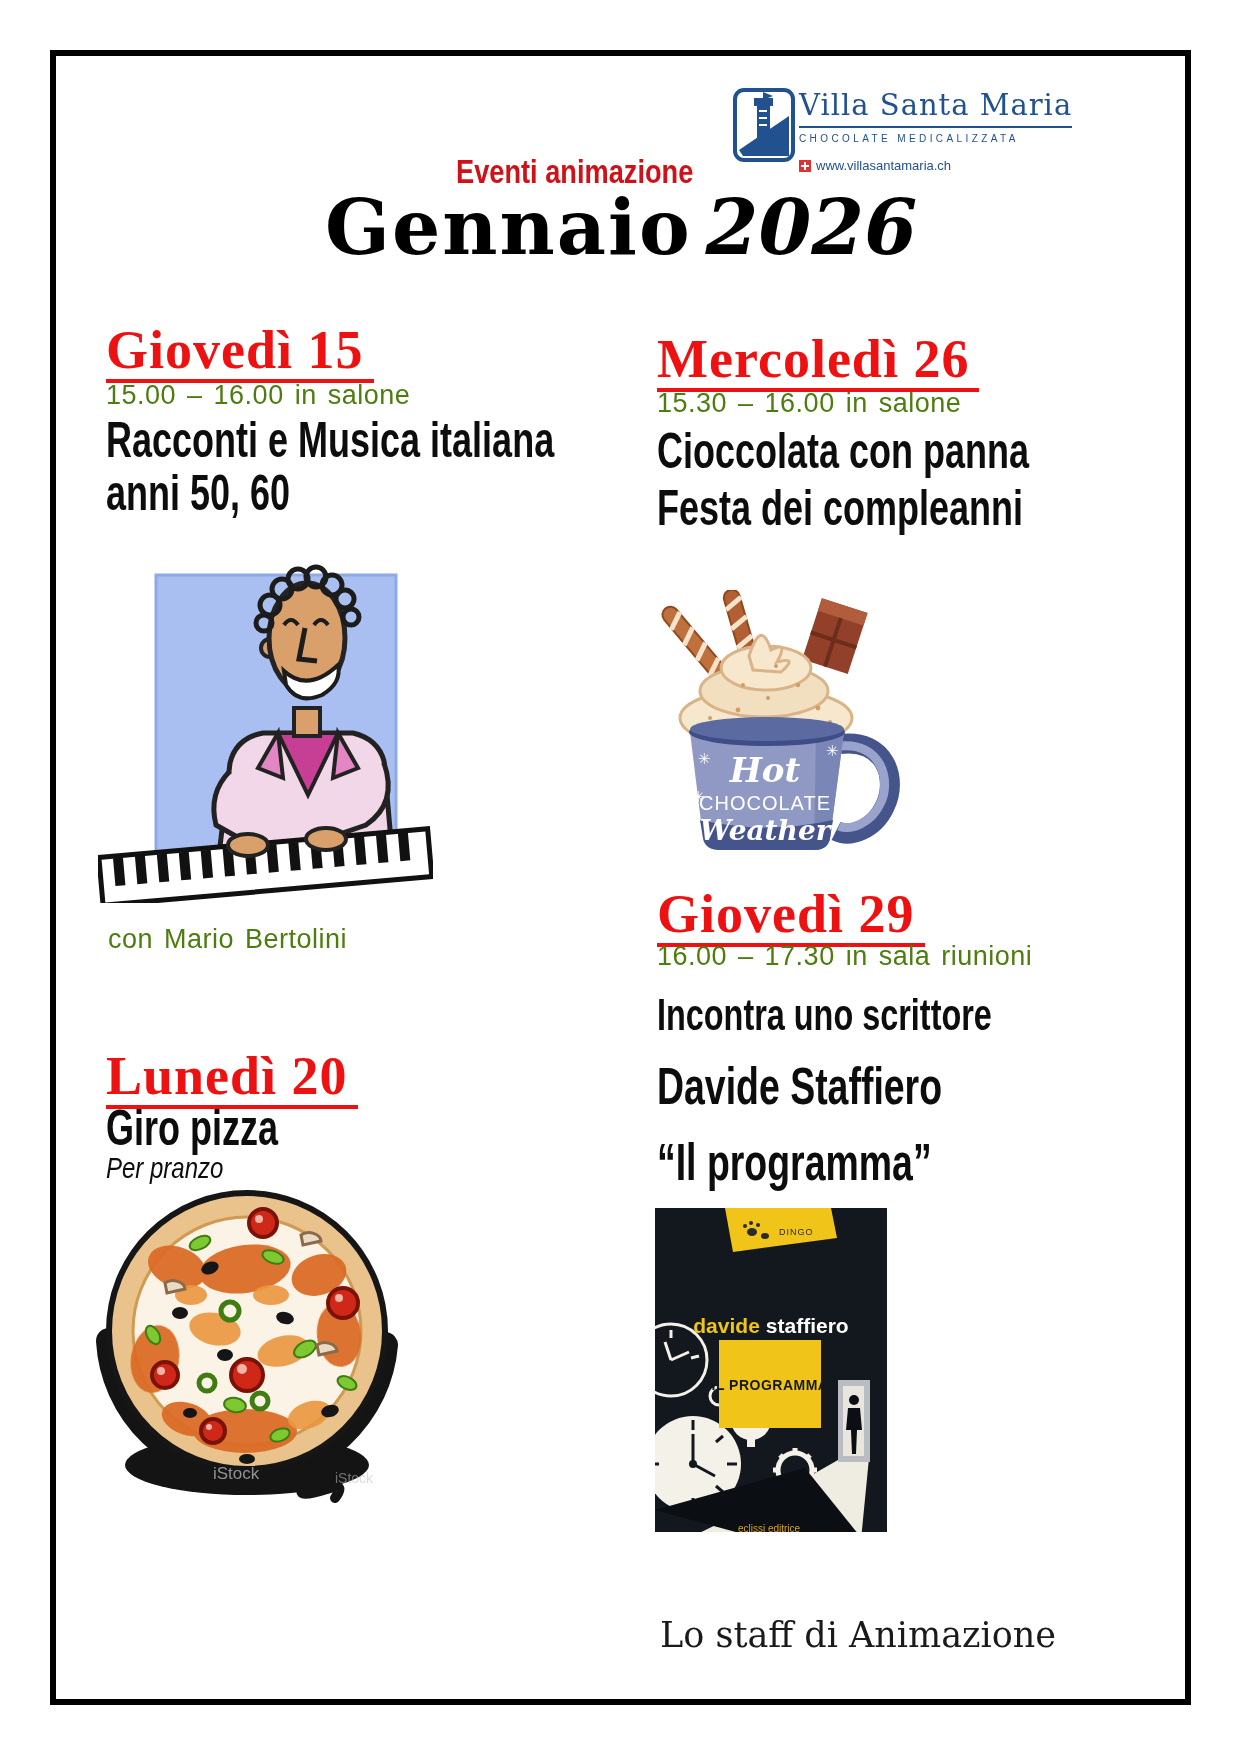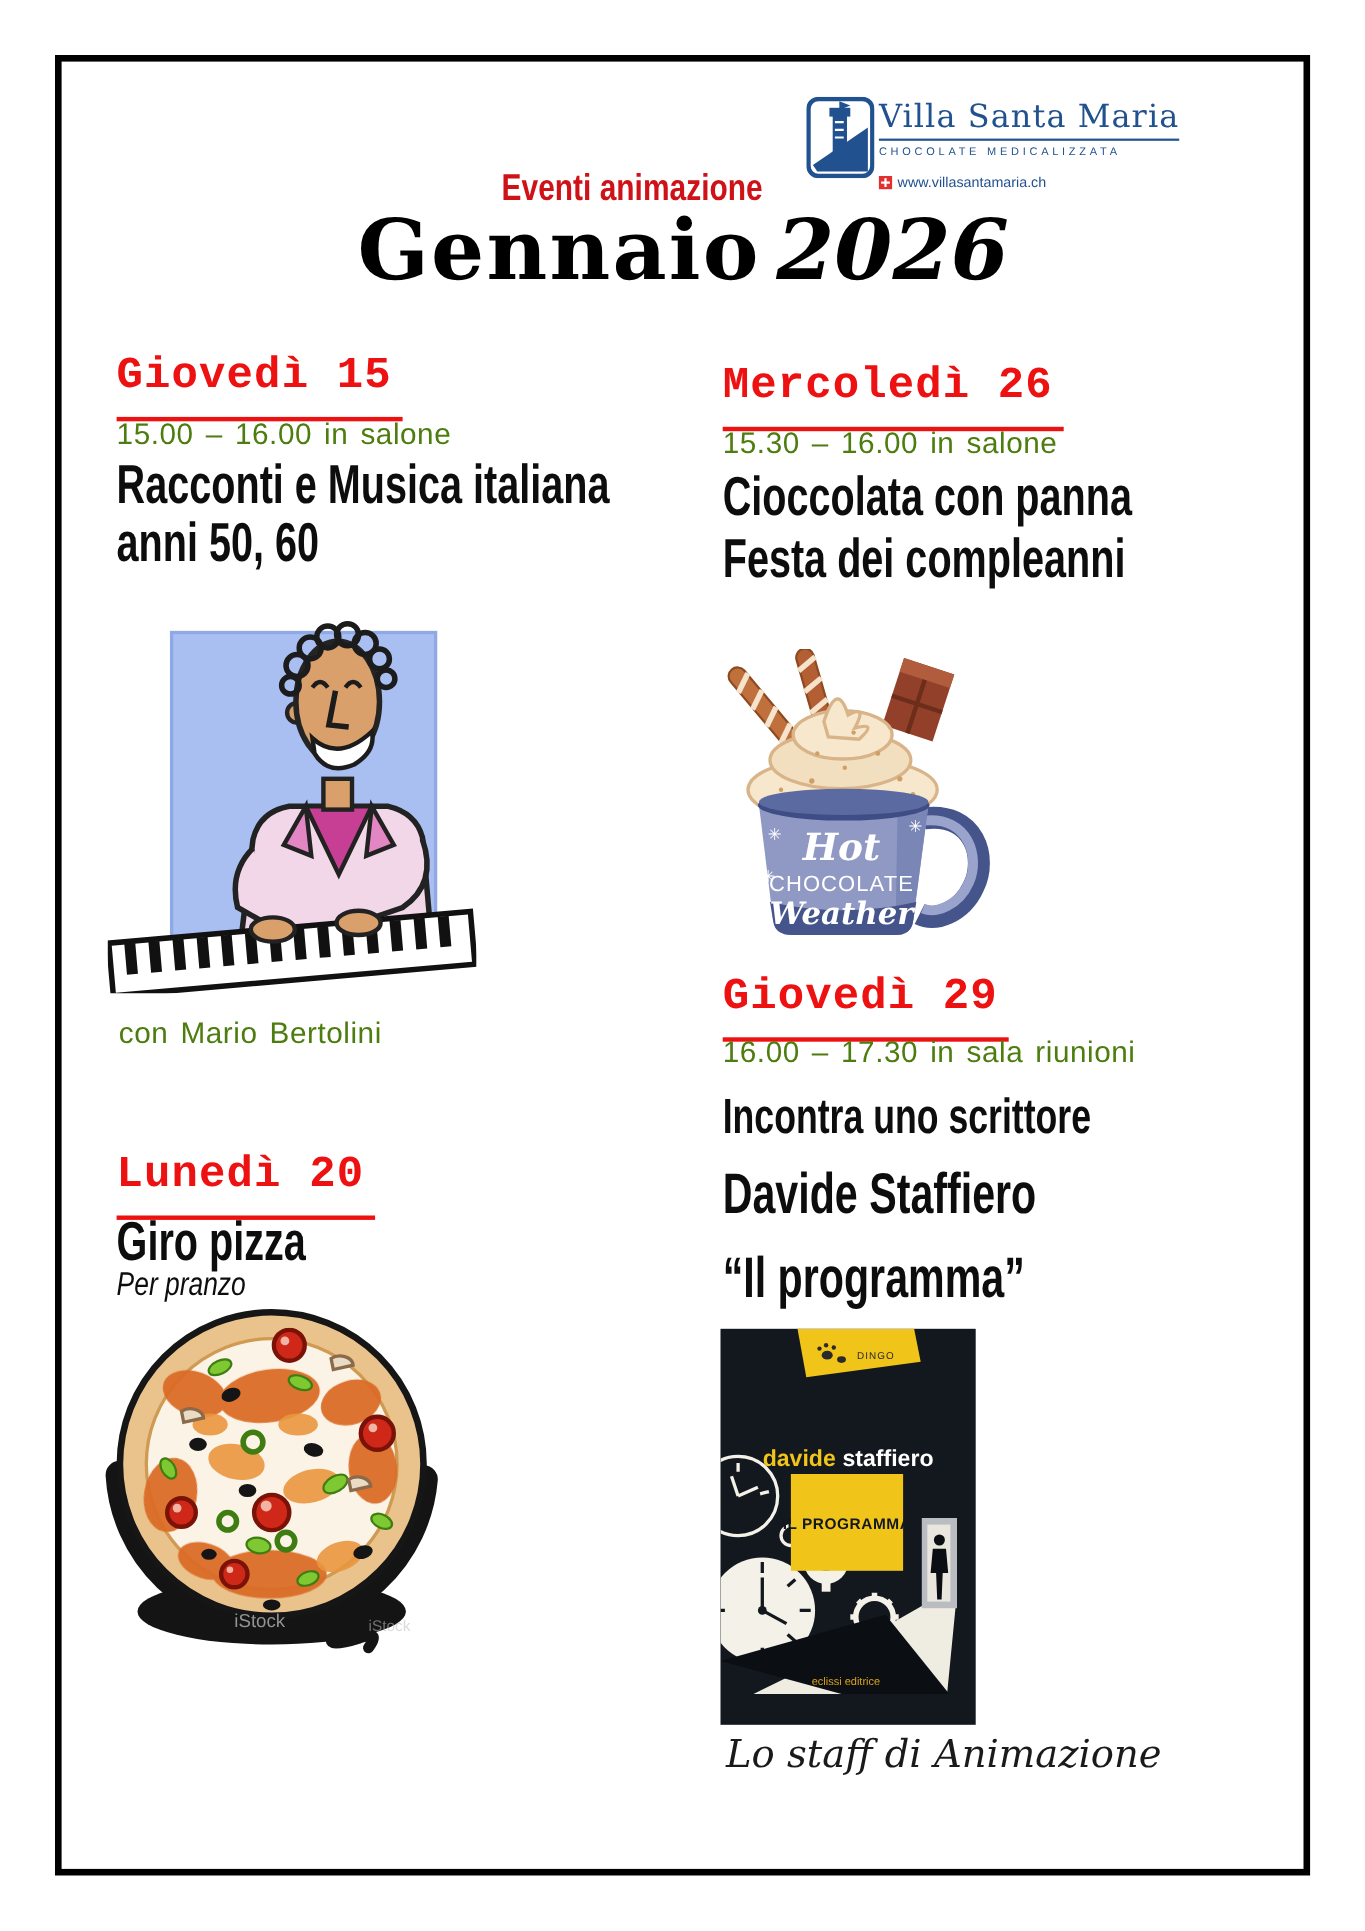--- a/index.html
+++ b/index.html
@@ -4,41 +4,41 @@
 <style>
   html,body{margin:0;padding:0;}
   body{
     width:1241px;height:1755px;position:relative;background:#fff;
     font-family:"Liberation Sans",sans-serif;overflow:hidden;color:#111;
   }
   .abs{position:absolute;}
   .frame{position:absolute;left:50px;top:50px;right:50px;bottom:50px;border:6px solid #000;}
   
   .day{
-    font-family:Liberation Mono, monospace;font-weight:bold;color:#ee1111;
-    font-size:40px;line-height:1.05;letter-spacing:1px;display:inline-block;
-    border-bottom:4px solid #ee1111;padding:0 10px 15px 0;white-space:nowrap;
+    font-family:Liberation Serif, serif;font-weight:bold;color:#ee1111;
+    font-size:54px;line-height:1.05;letter-spacing:1px;display:inline-block;
+    border-bottom:4px solid #ee1111;padding:0 10px 0 0;white-space:nowrap;
   }
   
   .time{font-size:27px;letter-spacing:.5px;word-spacing:3px;color:#4d7c0f;white-space:nowrap;}
   
   .cond{
     font-weight:bold;color:#0d0d0d;white-space:nowrap;line-height:1.02;
     transform:scaleX(.72);transform-origin:left top;letter-spacing:0;
   }
   .kicker{
     color:#cf1118;font-weight:bold;font-size:34px;white-space:nowrap;
     transform:scaleX(.8);transform-origin:left top;
   }
   .bigtitle{
     font-family:"DejaVu Serif","Liberation Serif",serif;font-weight:bold;font-size:76px;
     color:#000;white-space:nowrap;letter-spacing:2px;line-height:1;
   }
   .bigtitle .year{font-style:italic;letter-spacing:0;margin-left:14px;margin-top:25px;}
-  .sig{font-family:"DejaVu Serif","Liberation Serif",serif;font-style:italic;font-size:35px;color:#1a1a1a;white-space:nowrap;}
+  .sig{font-family:"DejaVu Serif","Liberation Serif",serif;font-size:35px;color:#1a1a1a;white-space:nowrap;margin-top:40px;}
   
   .logo-name{font-family:"DejaVu Serif","Liberation Serif",serif;font-size:29px;color:#21518f;
     border-bottom:2px solid #21518f;padding-bottom:4px;white-space:nowrap;letter-spacing:1px;}
   .logo-sub{font-size:10px;letter-spacing:3.4px;color:#21518f;margin-top:5px;white-space:nowrap;}
   .logo-url{font-size:13px;color:#21518f;margin-top:14px;display:flex;align-items:center;gap:5px;white-space:nowrap;}
   .swiss{width:12px;height:12px;background:#e03030;position:relative;display:inline-block;}
   .swiss:before{content:"";position:absolute;left:5px;top:2px;width:2px;height:8px;background:#fff;}
   .swiss:after{content:"";position:absolute;left:2px;top:5px;width:8px;height:2px;background:#fff;}
   .cover{background:#13181f;position:absolute;overflow:hidden;}
 </style>
@@ -272,21 +272,21 @@
       <text x="44" y="212">✳</text>
   </g>
 </svg>
 
 <div class="abs day" style="left:657px;top:886px;">Giovedì 29</div>
 <div class="abs time" style="left:657px;top:941px;">16.00 – 17.30 in sala riunioni</div>
 <div class="abs cond" style="left:657px;top:992px;font-size:45px;">Incontra uno scrittore</div>
 <div class="abs cond" style="left:657px;top:1060px;font-size:52px;">Davide Staffiero</div>
 <div class="abs cond" style="left:657px;top:1136px;font-size:52px;">“Il programma”</div>
 
-<div class="cover" style="left:655px;top:1208px;width:232px;height:360px;">
+<div class="cover" style="left:655px;top:1208px;width:232px;height:324px;">
   <svg width="232" height="332" viewBox="0 0 232 332">
     <polygon points="70,0 176,0 182,30 78,44" fill="#f0c419"></polygon>
     <g fill="#2a2a2a">
       <ellipse cx="97" cy="24" rx="5" ry="4"></ellipse>
       <circle cx="90" cy="18" r="2"></circle>
         <circle cx="96" cy="15" r="2"></circle>
         <circle cx="103" cy="17" r="2"></circle>
       <ellipse cx="110" cy="28" rx="4" ry="3"></ellipse>
     </g>
     <text x="124" y="27" font-size="9" fill="#2a2a2a" letter-spacing="1">DINGO</text>

